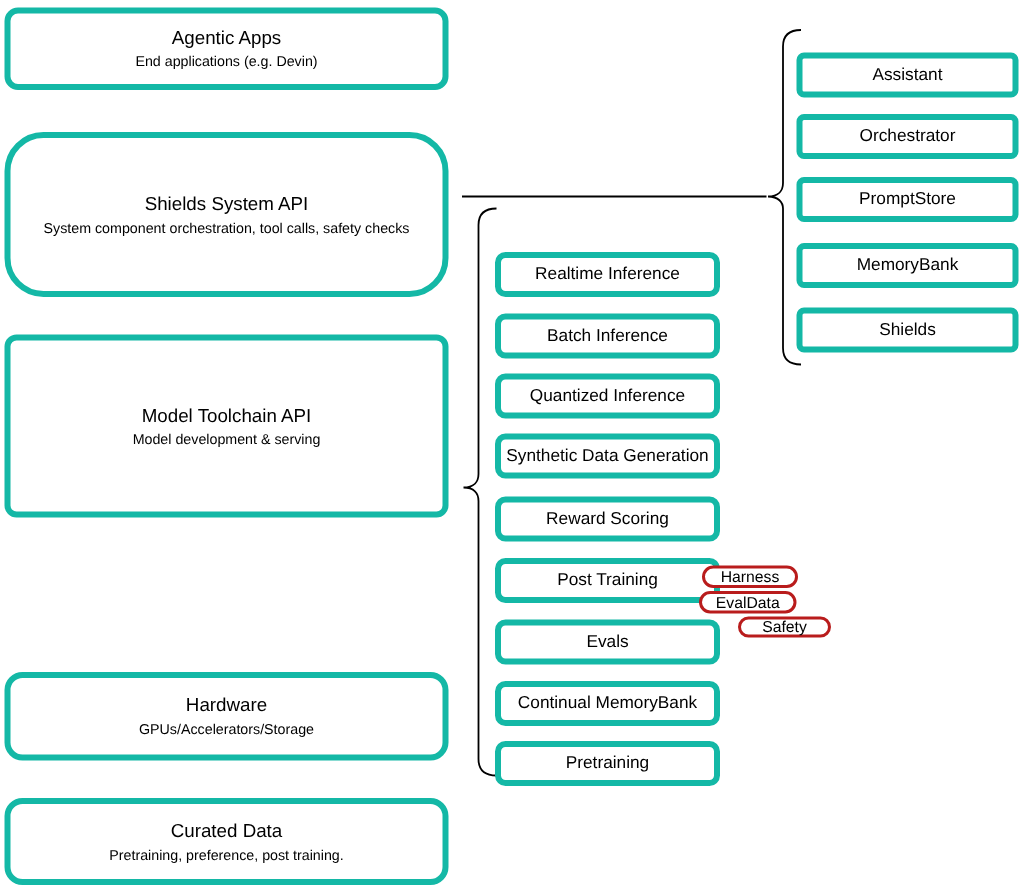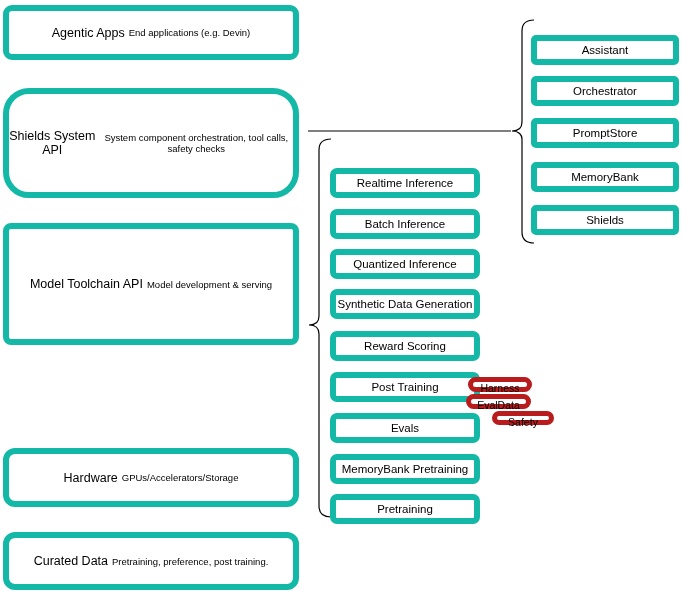--- a/index.html
+++ b/index.html
@@ -12,24 +12,24 @@
   .canvas {
     position: relative;
     width: 682px;
     height: 591px;
     background: #ffffff;
     overflow: hidden;
   }
   .box {
     position: absolute;
     box-sizing: border-box;
-    border: 6px solid #14b8a6;
+    border: 4px solid #14b8a6;
     background: #ffffff;
     display: flex;
-    flex-direction: row;
+    flex-direction: column;
     align-items: center;
     justify-content: center;
     text-align: center;
   }
   .lbox {
     left: 3px;
     width: 296px;
     gap: 4px;
   }
   .lbox .title {
@@ -51,25 +51,25 @@
   .rbox {
     left: 531px;
     width: 148px;
     height: 30px;
     border-radius: 5px;
     font-size: 11.5px;
   }
   .pill {
     position: absolute;
     box-sizing: border-box;
-    border: 5px solid #b91c1c;
+    border: 2px solid #b91c1c;
     background: #ffffff;
     border-radius: 999px;
     display: flex;
-    align-items: flex-start;
+    align-items: center;
     justify-content: center;
     font-size: 10.5px;
     z-index: 5;
   }
   svg.overlay {
     position: absolute;
     top: 0;
     left: 0;
     pointer-events: none;
   }
@@ -129,21 +129,21 @@
   <div class="box mbox" style="top:307px">
     <span>Reward Scoring</span>
   </div>
   <div class="box mbox" style="top:348px">
     <span>Post Training</span>
   </div>
   <div class="box mbox" style="top:389px">
     <span>Evals</span>
   </div>
   <div class="box mbox" style="top:430px">
-    <span>MemoryBank Pretraining</span>
+    <span>Continual MemoryBank</span>
   </div>
   <div class="box mbox" style="top:470px">
     <span>Pretraining</span>
   </div>
 
   <div class="pill" style="left:468px;top:377px;width:64px;height:15px">
     <span>Harness</span>
   </div>
   <div class="pill" style="left:466px;top:394px;width:65px;height:15px">
     <span>EvalData</span>

